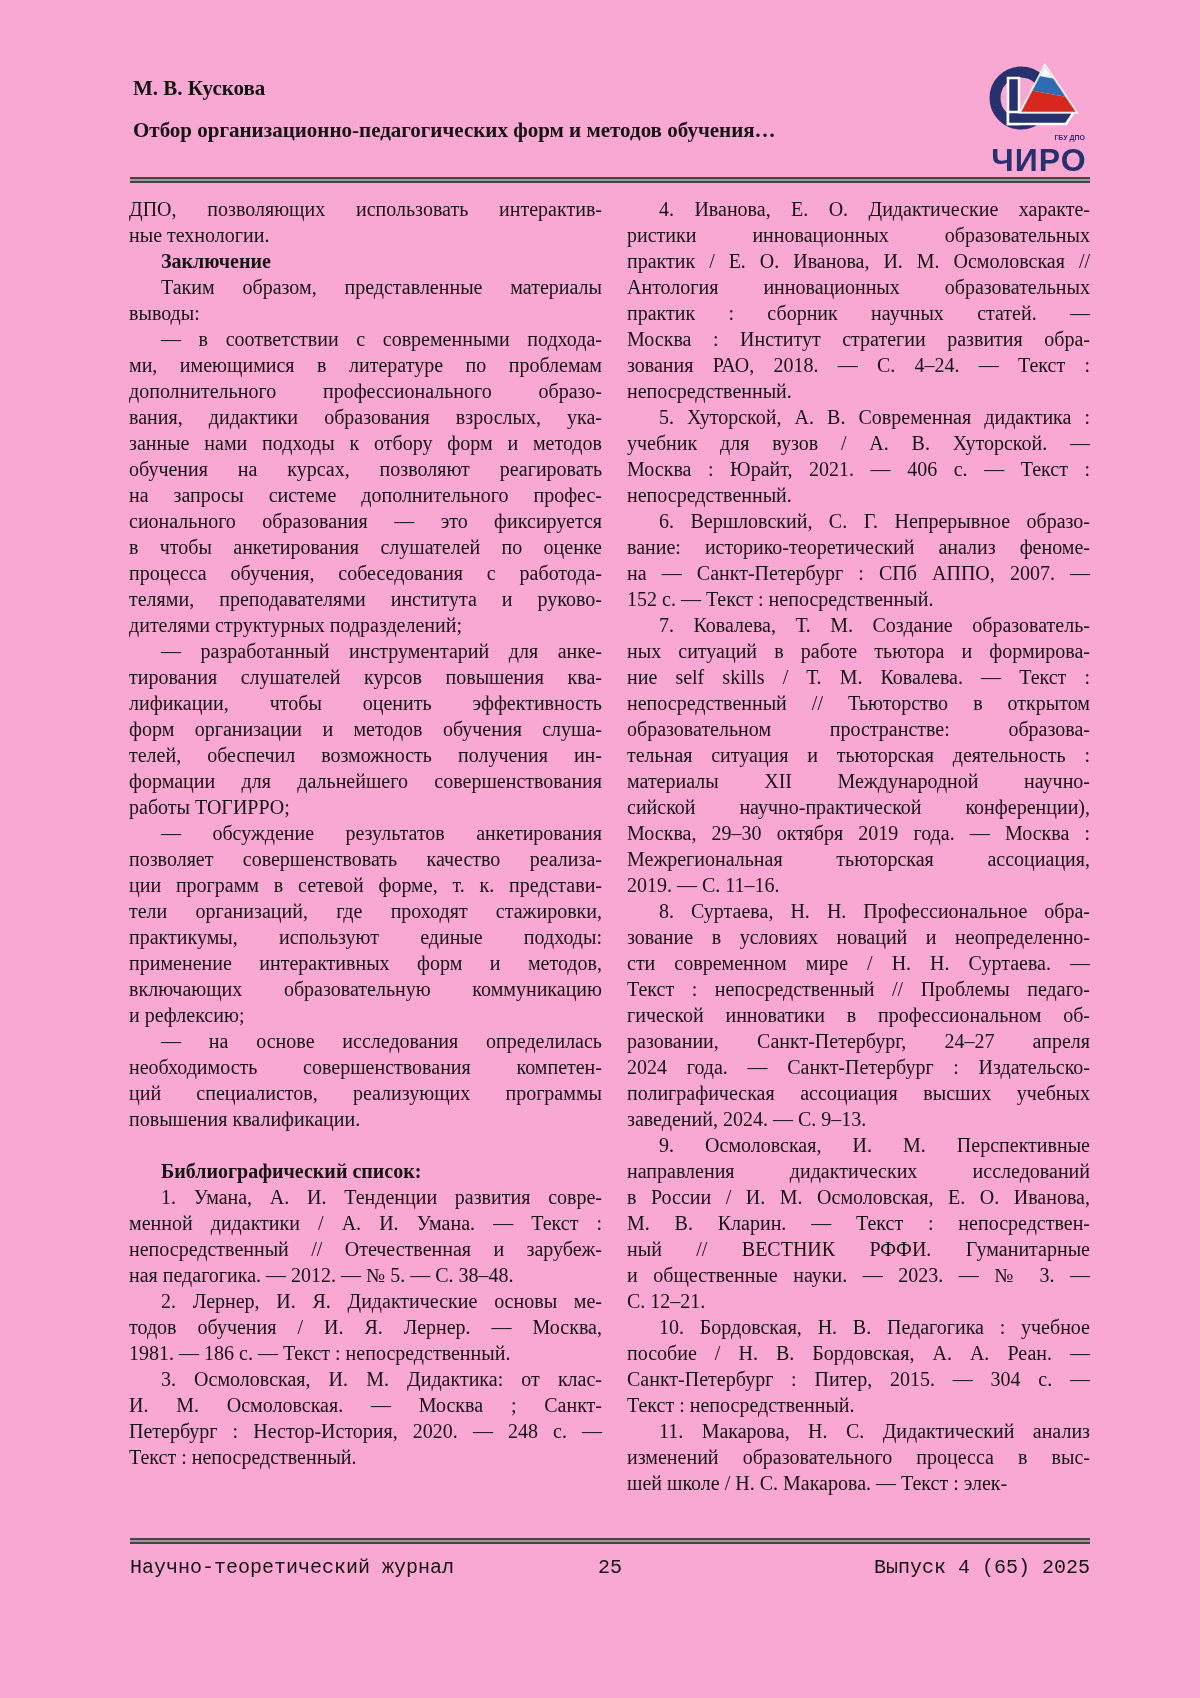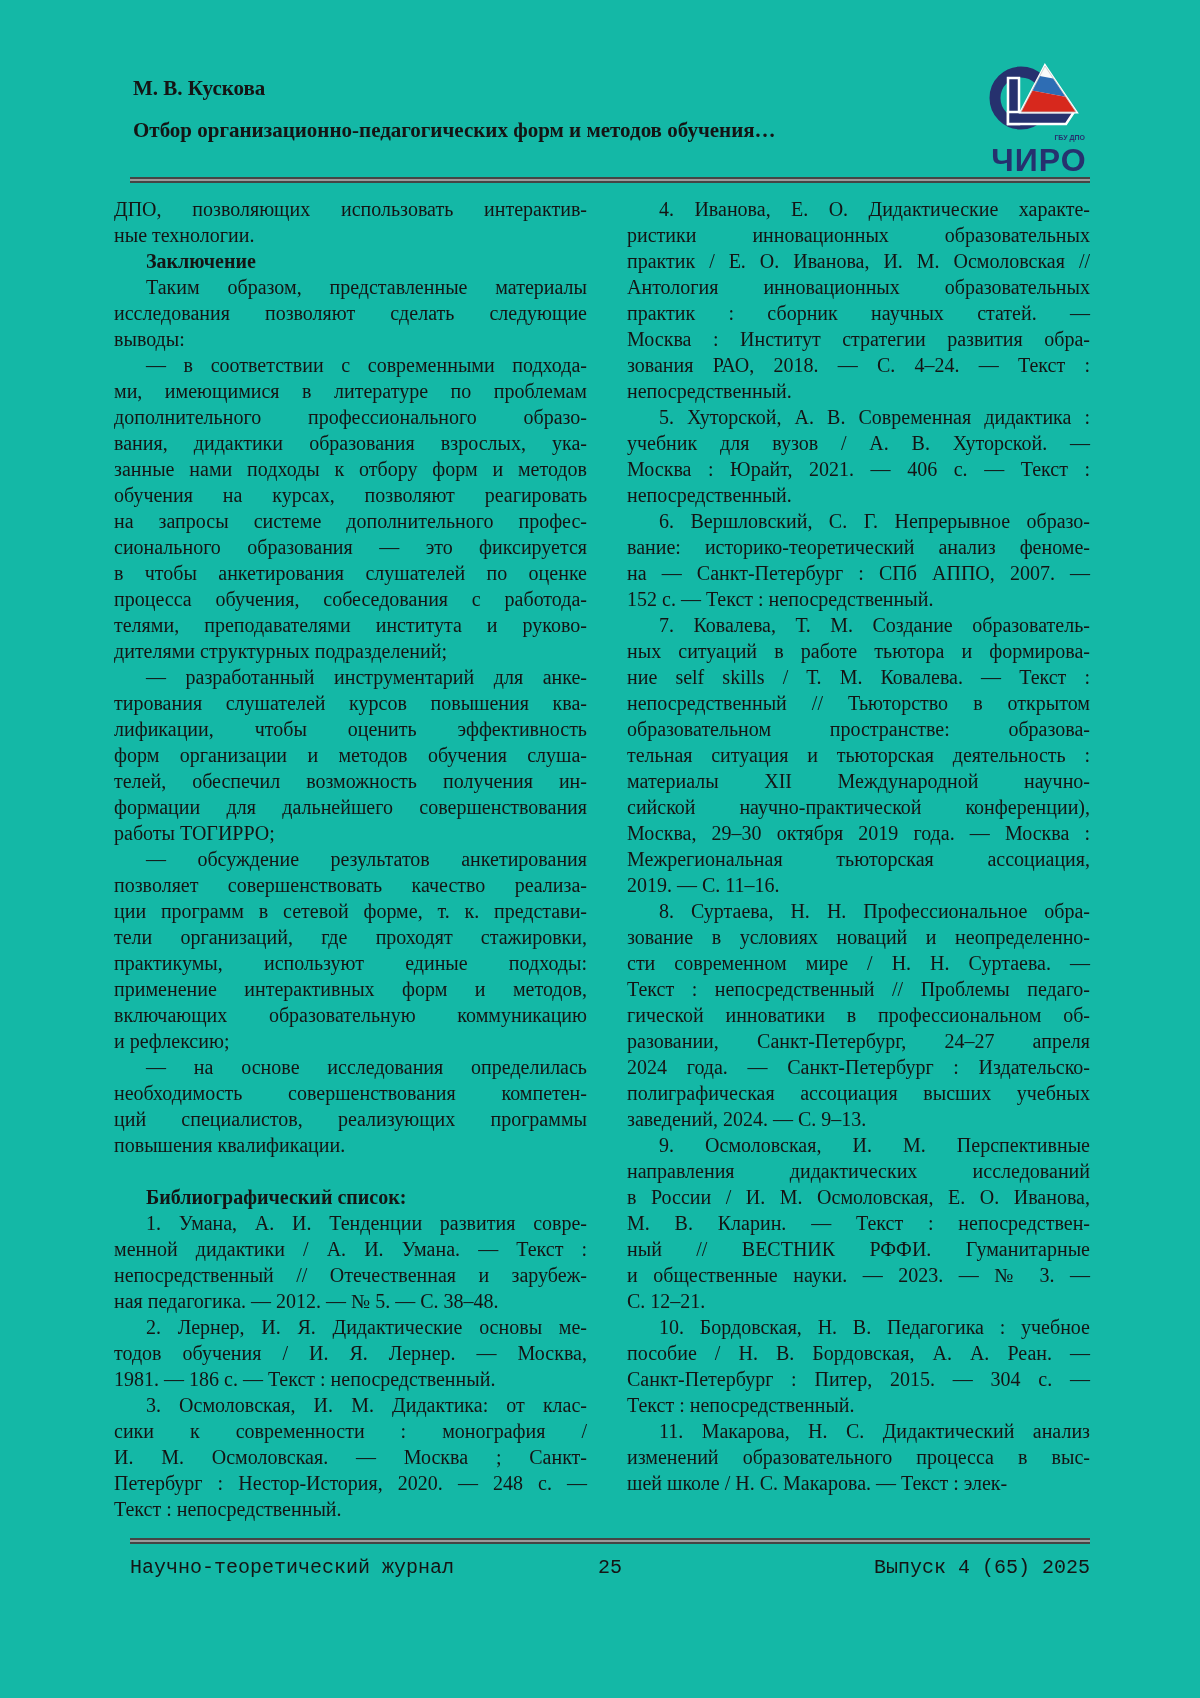--- a/index.html
+++ b/index.html
@@ -1,31 +1,31 @@
 <!DOCTYPE html>
 <html style="--navy: #26316e; --blue: #2e6db4; --red: #d7281d; --white: #fafafa; --edge: #c8c8c8;"><head>
 <meta charset="utf-8">
 <style>
   html,body { margin:0; padding:0; background:#e8e8e8; }
   .page {
-    position:relative; width:1200px; height:1698px; background:#14b8a6;
+    position:relative; width:1200px; height:1698px; background:#f9a8d4;
     font-family:"Liberation Serif", serif; color:#141414; overflow:hidden;
     margin:0 auto;
   }
   .hdr-author { position:absolute; left:133px; top:76px; font-size:21px; font-weight:bold; }
   .hdr-title  { position:absolute; left:133px; top:110px; font-size:21px; font-weight:bold;margin-top:8px; }
   .rule {
     position:absolute; left:130px; width:960px; height:6px; box-sizing:border-box;
     border-top:2px solid #454545; border-bottom:2px solid #454545; background:#9a9a9a;
   }
   .rule.header { top:177px; }
   .rule.footer { top:1538px; }
   .logo { position:absolute; left:988px; top:58px; width:105px; height:120px; }
   .col { position:absolute; top:196px; font-size:20px; line-height:26px; }
-  .col.left  { left:114px; width:473px;font-family:Liberation Serif, serif; }
+  .col.left  { left:129px; width:473px;font-family:Liberation Serif, serif; }
   .col.right { left:627px; width:463px; }
   .block { margin:0; }
   .line { text-align:justify; text-align-last:justify; }
   .line.last { text-align-last:left; }
   .line.first { text-indent:32px; }
   .heading .line { font-weight:bold; text-align-last:left; }
   .spacer { height:26px; }
   .footer-row {
     position:absolute; left:130px; top:1556px; width:960px;
     display:grid; grid-template-columns:1fr auto 1fr; align-items:baseline;
@@ -72,21 +72,20 @@
   <div class="col left" id="col-left">
       <div class="block paragraph">
         <div class="line">ДПО, позволяющих использовать интерактив-</div>
         <div class="line last">ные технологии.</div>
       </div>
       <div class="block heading">
         <div class="line last first">Заключение</div>
       </div>
       <div class="block paragraph">
         <div class="line first">Таким образом, представленные материалы</div>
-        <div class="line">исследования позволяют сделать следующие</div>
         <div class="line last">выводы:</div>
       </div>
       <div class="block paragraph">
         <div class="line first">— в соответствии с современными подхода-</div>
         <div class="line">ми, имеющимися в литературе по проблемам</div>
         <div class="line">дополнительного профессионального образо-</div>
         <div class="line">вания, дидактики образования взрослых, ука-</div>
         <div class="line">занные нами подходы к отбору форм и методов</div>
         <div class="line">обучения на курсах, позволяют реагировать</div>
         <div class="line">на запросы системе дополнительного профес-</div>
@@ -131,21 +130,20 @@
         <div class="line">непосредственный // Отечественная и зарубеж-</div>
         <div class="line last">ная педагогика. — 2012. — № 5. — С. 38–48.</div>
       </div>
       <div class="block paragraph">
         <div class="line first">2. Лернер, И. Я. Дидактические основы ме-</div>
         <div class="line">тодов обучения / И. Я. Лернер. — Москва,</div>
         <div class="line last">1981. — 186 с. — Текст : непосредственный.</div>
       </div>
       <div class="block paragraph">
         <div class="line first">3. Осмоловская, И. М. Дидактика: от клас-</div>
-        <div class="line">сики к современности : монография /</div>
         <div class="line">И. М. Осмоловская. — Москва ; Санкт-</div>
         <div class="line">Петербург : Нестор-История, 2020. — 248 с. —</div>
         <div class="line last">Текст : непосредственный.</div>
       </div>
     </div>
   <div class="col right" id="col-right">
       <div class="block paragraph">
         <div class="line first">4. Иванова, Е. О. Дидактические характе-</div>
         <div class="line">ристики инновационных образовательных</div>
         <div class="line">практик / Е. О. Иванова, И. М. Осмоловская //</div>

